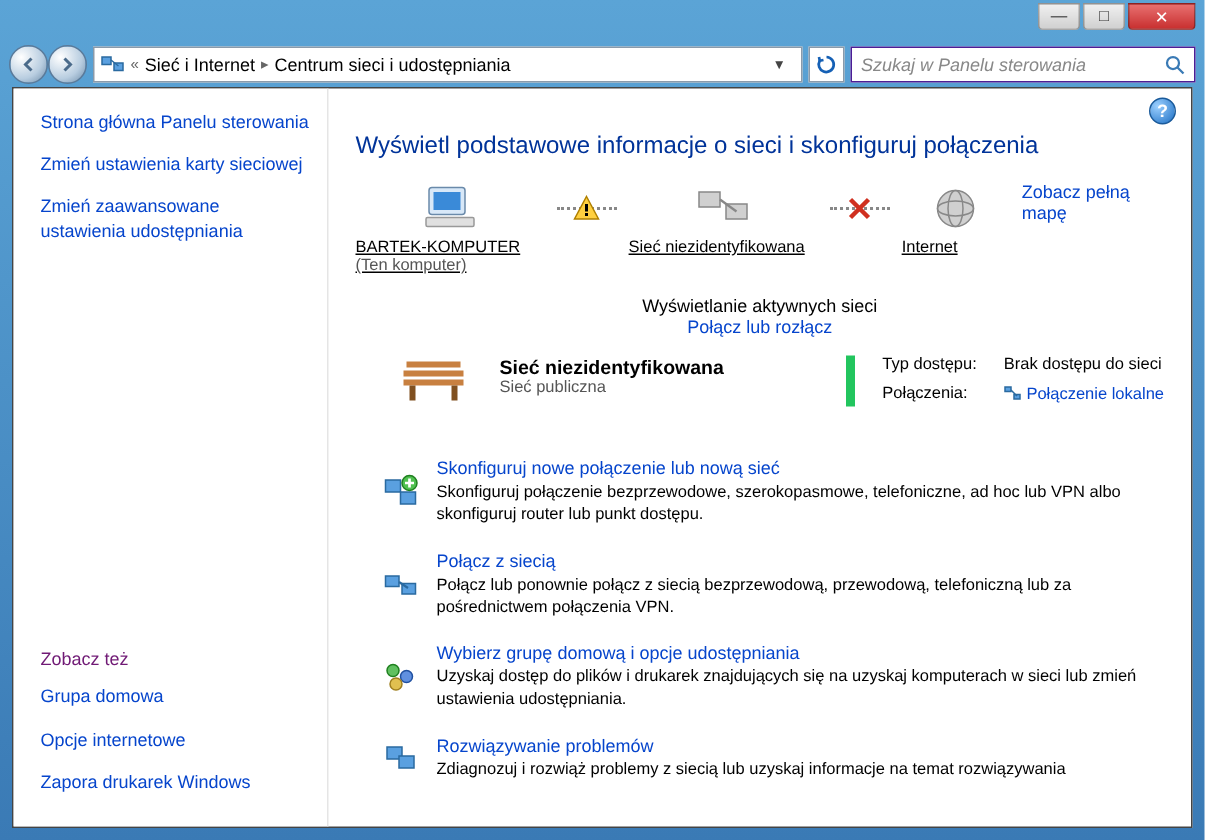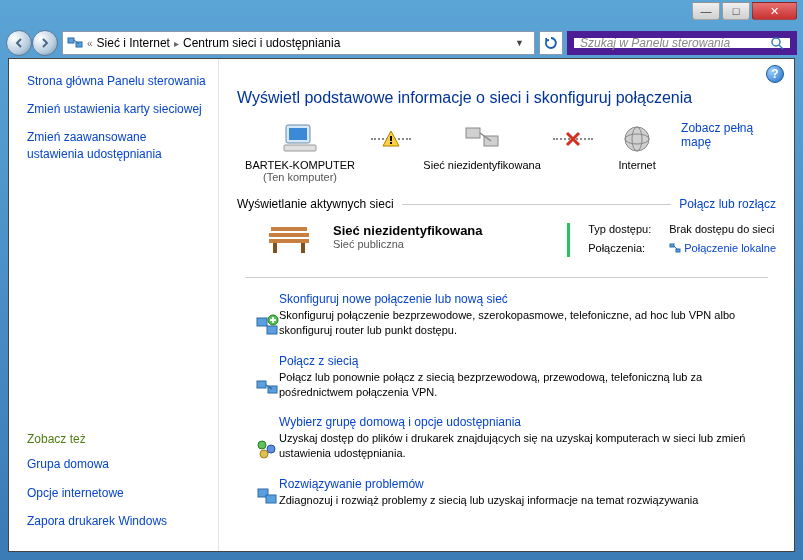--- a/index.html
+++ b/index.html
@@ -69,21 +69,21 @@
 .refresh-btn {
   width: 24px; height: 24px;
   background: #fff;
   border: 1px solid #8a9aaa;
   display: flex; align-items: center; justify-content: center;
   color: #1560b5;
 }
 .search-box {
   width: 230px; height: 24px;
   background: #fff;
-  border: 7px solid #4c1d95;
+  border: 1px solid #4c1d95;
   display: flex; align-items: center;
   padding: 0 6px;
   color: #888;
   font-style: italic;
 }
 .search-box .mag { margin-left: auto; color: #3a7ab5; font-style: normal; }
 .window-body {
   position: absolute;
   top: 58px; left: 8px; right: 8px; bottom: 8px;
   background: #fff;
@@ -102,21 +102,21 @@
 }
 .sidebar a {
   color: #0645cc;
   text-decoration: none;
   display: block;
   margin-bottom: 12px;
   line-height: 1.35;
   cursor: pointer;
 }
 .sidebar .spacer { flex: 1; }
-.sidebar .see-also-hdr { color: #4d7c0f; margin-bottom: 10px; }
+.sidebar .see-also-hdr { color: #701a75; margin-bottom: 10px; }
 .main {
   flex: 1;
   padding: 10px 18px 0 18px;
   overflow: hidden;
   position: relative;
 }
 .help-icon {
   position: absolute; top: 6px; right: 10px;
   width: 18px; height: 18px; border-radius: 50%;
   background: radial-gradient(circle at 30% 30%, #9cd0ff, #1d6fc4);
@@ -130,24 +130,24 @@
   font-weight: normal;
   margin: 20px 0 14px 0;
 }
 .map-row {
   display: flex;
   align-items: flex-start;
   gap: 8px;
   position: relative;
 }
 .map-node {
-  text-align: center;
   font-size: 11px;
   color: #000;
   width: 140px;
+  text-decoration: underline;
 }
 .map-node .icon-box {
   height: 36px;
   display: flex; align-items: center; justify-content: center;
   margin-bottom: 2px;
 }
 .map-node .sub { color: #555; }
 .map-link {
   flex: 0 0 40px;
   height: 36px;
@@ -165,20 +165,21 @@
   margin-left: auto;
   align-self: flex-start;
 }
 .link { color: #0645cc; text-decoration: none; cursor: pointer; }
 .section-hdr {
   display: flex;
   align-items: center;
   margin: 14px 0 8px 0;
   color: #000;
   font-size: 12px;
+  flex-direction: column;
 }
 .section-hdr .rule {
   flex: 1; height: 1px; background: #ccc; margin: 0 8px;
 }
 .active-net {
   display: flex;
   gap: 20px;
   padding: 4px 0 6px 28px;
 }
 .bench-icon {
@@ -187,28 +188,29 @@
 }
 .net-name { font-weight: bold; font-size: 13px; }
 .net-type { color: #555; font-size: 11px; }
 .net-details {
   margin-left: auto;
   font-size: 11px;
   display: grid;
   grid-template-columns: auto auto;
   column-gap: 18px;
   row-gap: 4px;
-  border-left: 3px solid #22c55e;
+  border-left: 6px solid #22c55e;
   padding-left: 18px;
 }
 .task-list { margin-top: 6px; }
 .task {
   display: flex;
+  gap: 12px;
   padding: 6px 0 10px 18px;
-  align-items: flex-end;
+  align-items: center;
 }
 .task .ticon {
   width: 24px; height: 24px; flex-shrink: 0;
   display:flex; align-items:center; justify-content:center;
 }
 .task .tbody { flex: 1; }
 .task .ttitle { color: #0645cc; font-size: 12px; cursor: pointer; }
 .task .tdesc { color: #000; font-size: 11px; margin-top: 2px; line-height: 1.35; }
 svg { display: block; }
 </style>

